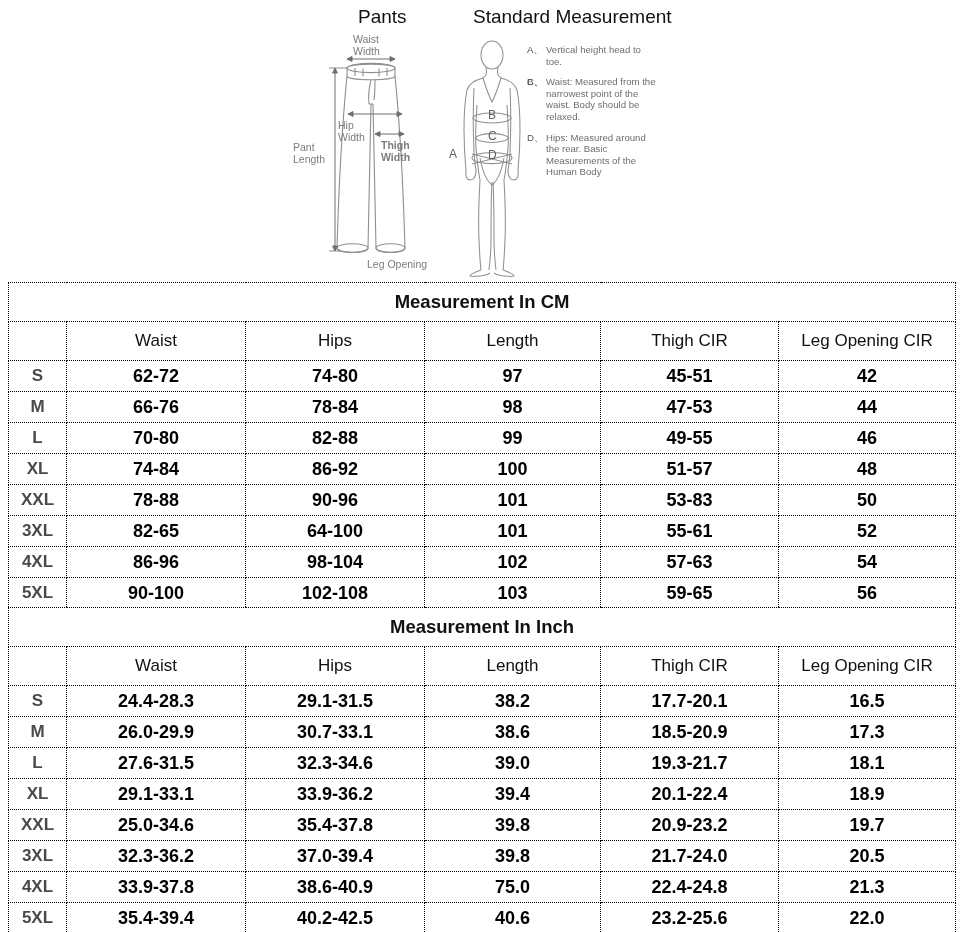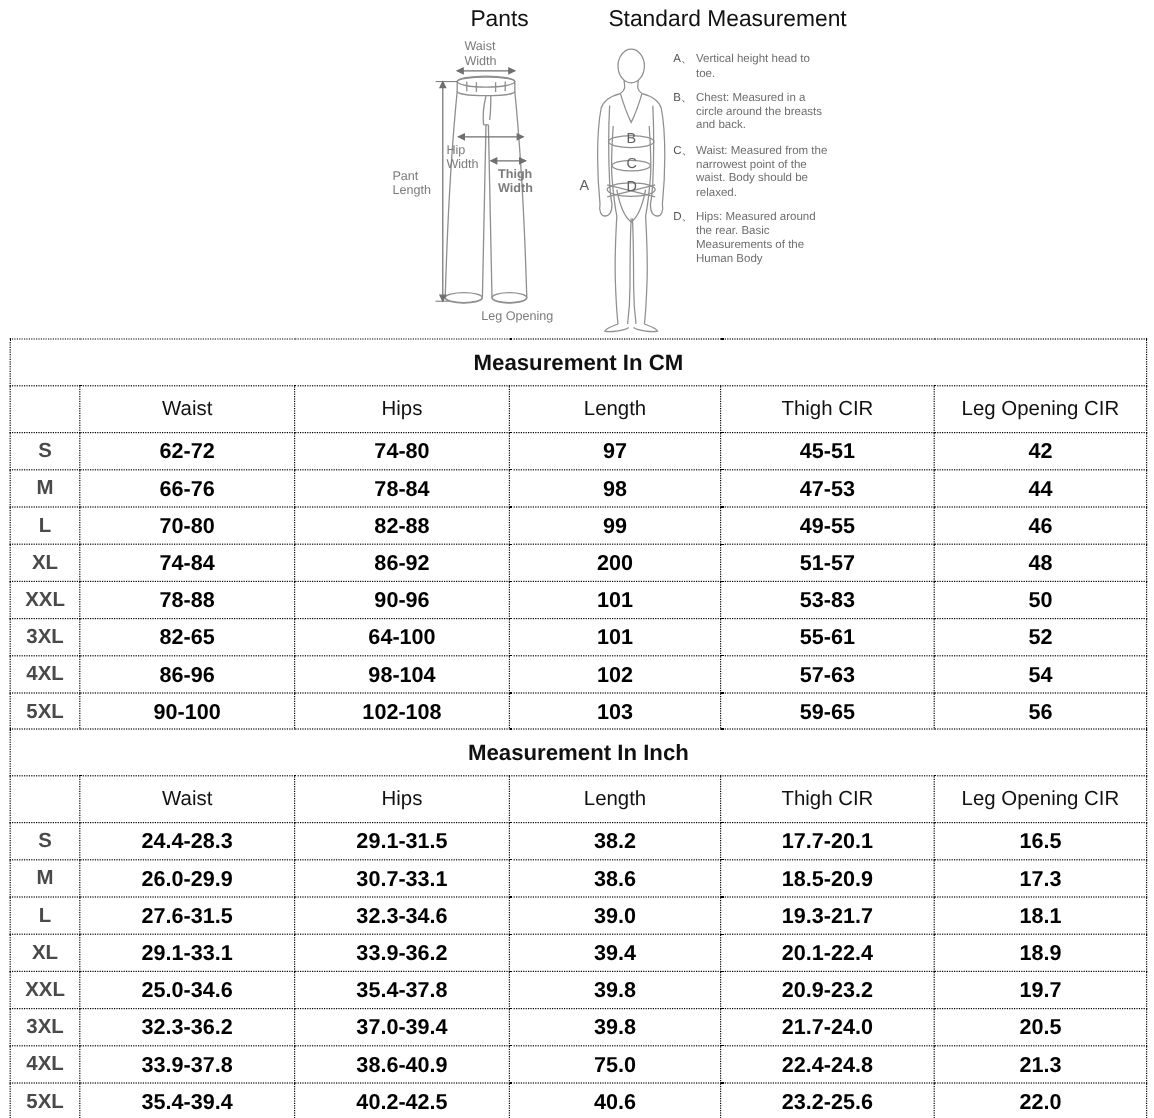--- a/index.html
+++ b/index.html
@@ -6,21 +6,21 @@
   body{
     width:962px;height:932px;
     background:#ffffff;
     font-family:"Liberation Sans",sans-serif;
     overflow:hidden;
     position:relative;
   }
 
   
   #diagram{
-    position:absolute;left:0;top:0;width:918px;height:278px;margin-left:34px;
+    position:absolute;left:0;top:0;width:918px;height:278px;
   }
   .diag-title{
     position:absolute;
     font-size:19px;
     color:#111;
     white-space:nowrap;
   }
   #title-pants{left:358px;top:6px;}
   #title-standard{left:473px;top:6px;}
 
@@ -227,21 +227,20 @@
     <div class="dlabel dark" style="left:38px;top:120px;font-size:12px;">D</div>
   </div>
 
   <div class="legend">
     <div class="legend-item">
       <span class="legend-key">A、</span>
       <span>Vertical height head to toe.</span>
     </div>
     <div class="legend-item">
       <span class="legend-key">B、</span>
-      <span>Chest: Measured in a circle around the breasts and back.</span>
     </div>
     <div class="legend-item">
       <span class="legend-key">C、</span>
       <span>Waist: Measured from the narrowest point of the waist. Body should be relaxed.</span>
     </div>
     <div class="legend-item">
       <span class="legend-key">D、</span>
       <span>Hips: Measured around the rear. Basic Measurements of the Human Body</span>
     </div>
   </div>
@@ -289,21 +288,21 @@
         <td class="val">70-80</td>
         <td class="val">82-88</td>
         <td class="val">99</td>
         <td class="val">49-55</td>
         <td class="val">46</td>
       </tr>
       <tr>
         <td class="sizecell">XL</td>
         <td class="val">74-84</td>
         <td class="val">86-92</td>
-        <td class="val">200</td>
+        <td class="val">100</td>
         <td class="val">51-57</td>
         <td class="val">48</td>
       </tr>
       <tr>
         <td class="sizecell">XXL</td>
         <td class="val">78-88</td>
         <td class="val">90-96</td>
         <td class="val">101</td>
         <td class="val">53-83</td>
         <td class="val">50</td>

